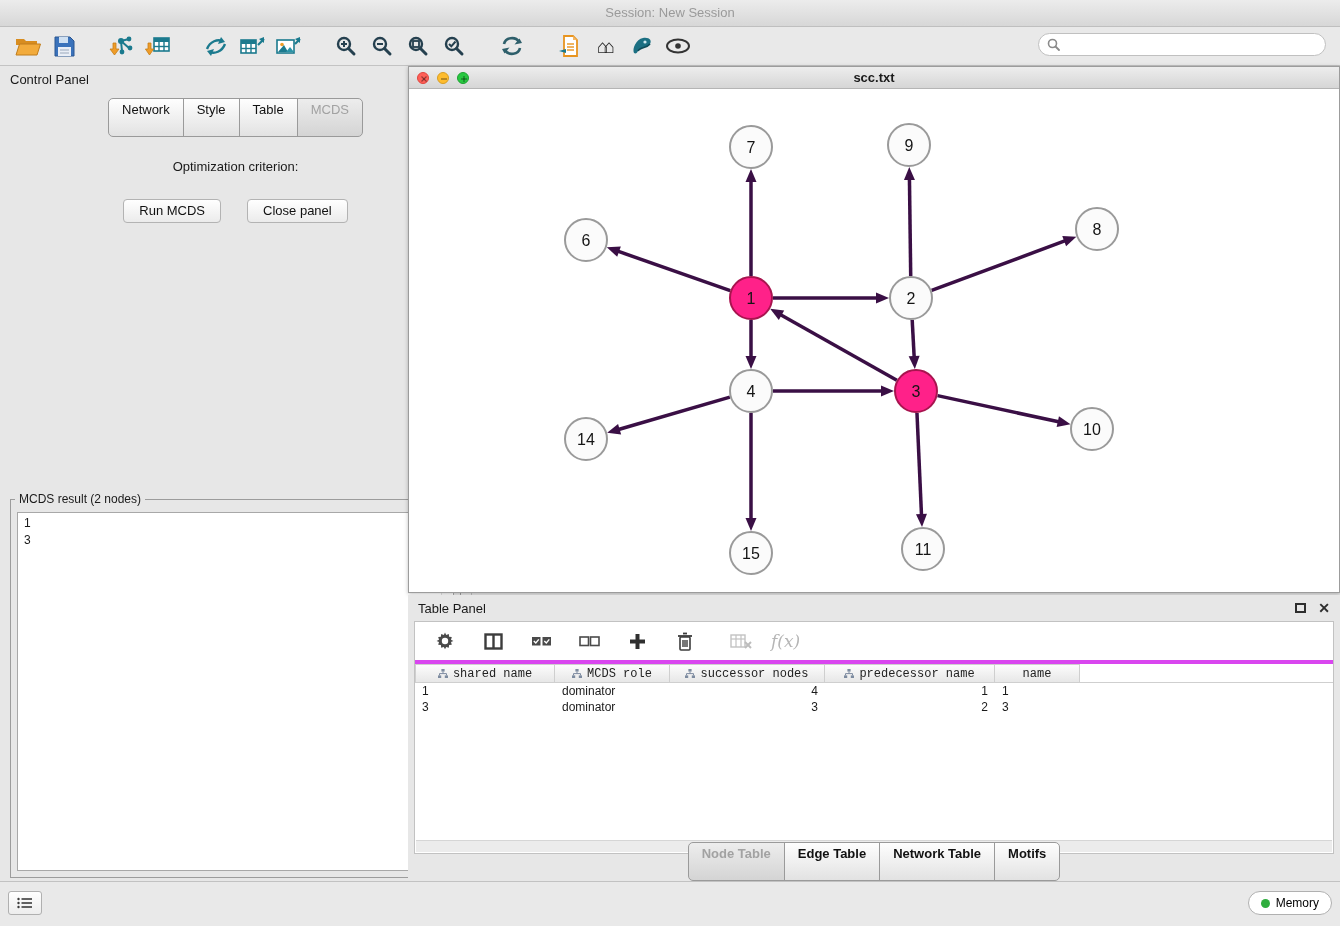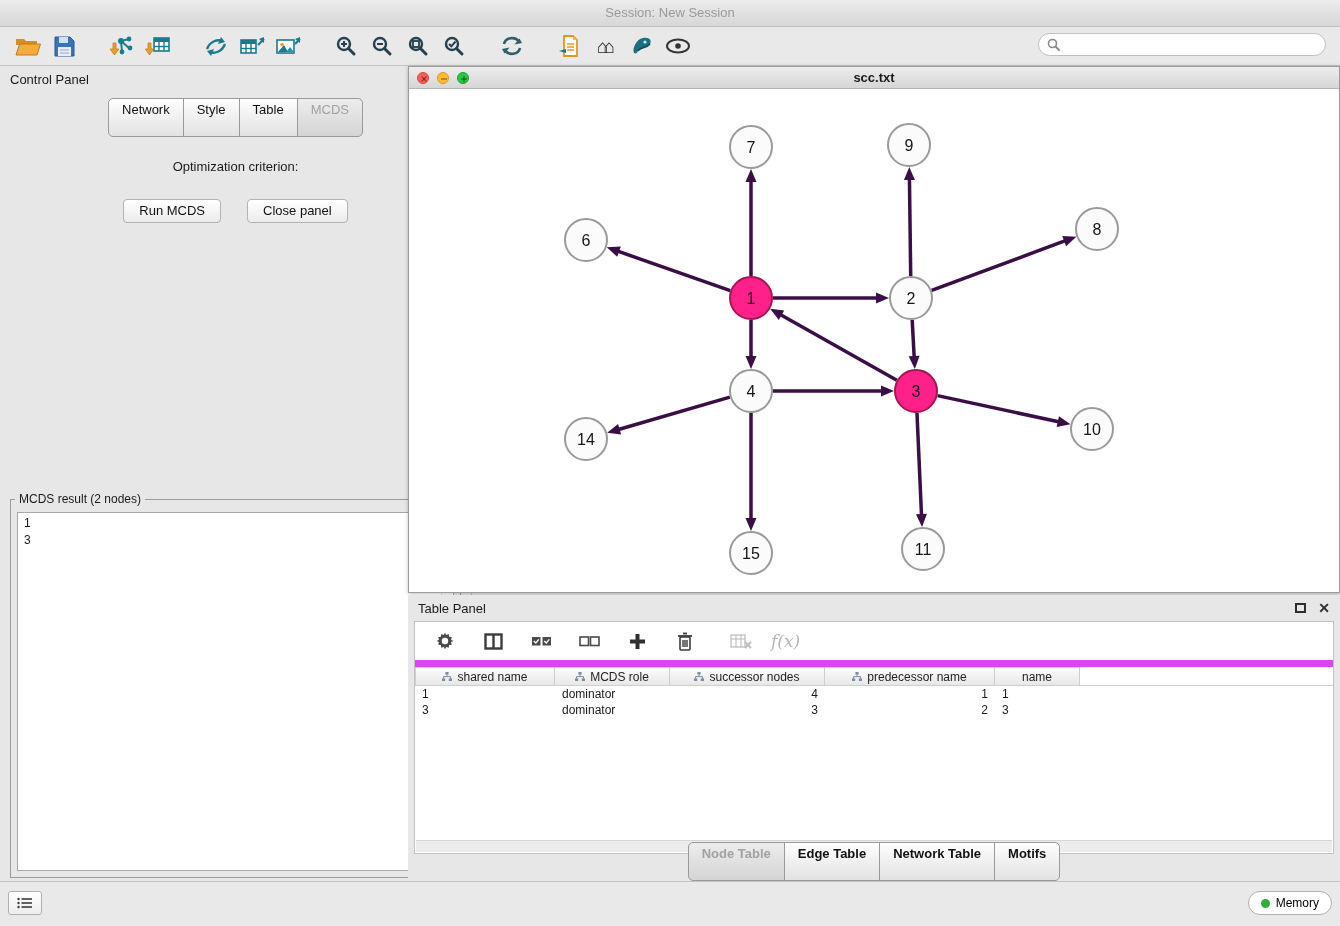--- a/index.html
+++ b/index.html
@@ -72,21 +72,21 @@
   .light.green { background:#28c840; border:1px solid #1da132; }
   .net-canvas { width:930px; height:503px; display:block; background:#fff; }
 
   
   .table-panel { position:absolute; left:408px; top:595px; width:932px; height:289px;
     background:#e7e7e7; }
   .tp-body { position:absolute; left:6px; right:6px; top:26px; bottom:30px;
     background:#fff; border:1px solid #c2c2c2; }
   .tp-toolbar { height:38px; display:flex; align-items:center; padding:14px 12px; gap:12px; }
   .fx { font-family:"DejaVu Serif", serif; font-style:italic; font-size:17px; color:#b5b5b5; }
-  .thead { display:flex; border-top:7px solid #d946ef; }
+  .thead { display:flex; border-top:4px solid #d946ef;font-family:Liberation Mono, monospace; }
   .th { height:19px; background:linear-gradient(#fcfcfc,#e7e7e7);
     border:1px solid #cfcfcf; border-left:none; display:flex; align-items:center;
     justify-content:center; gap:5px; font-size:12px; color:#222; }
   .th:first-child { border-left:1px solid #cfcfcf; }
   .trow { display:flex; height:16px; font-size:12px; }
   .td { padding:1px 7px 0; overflow:hidden; white-space:nowrap; }
   .c0 { width:140px; } .c1 { width:115px; } .c2 { width:155px; } .c3 { width:170px; }
   .c4 { width:85px; } .cf { flex:1; }
   .tr-right { text-align:right; }
   .hstrip { position:absolute; left:1px; right:1px; bottom:1px; height:12px;

